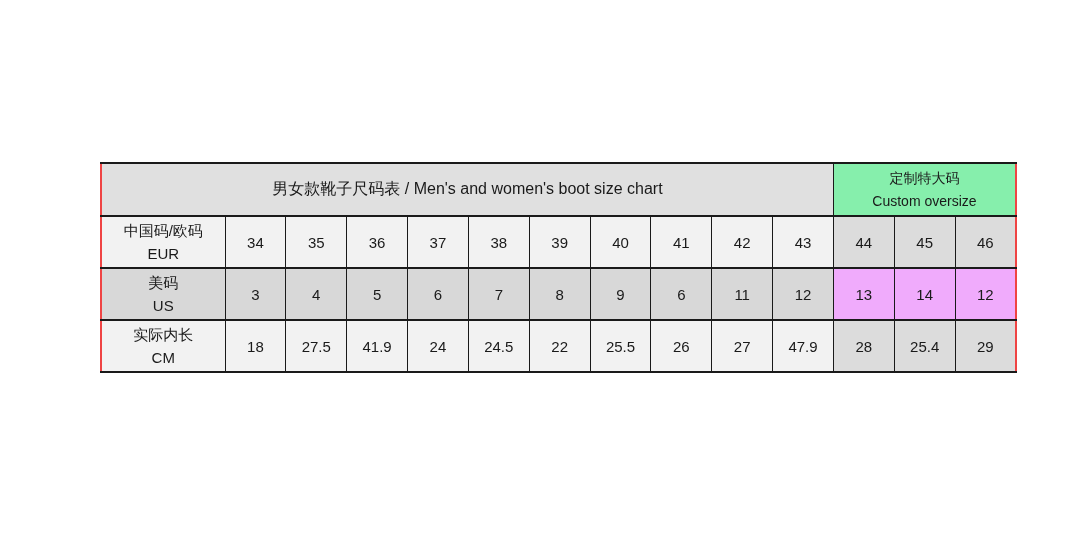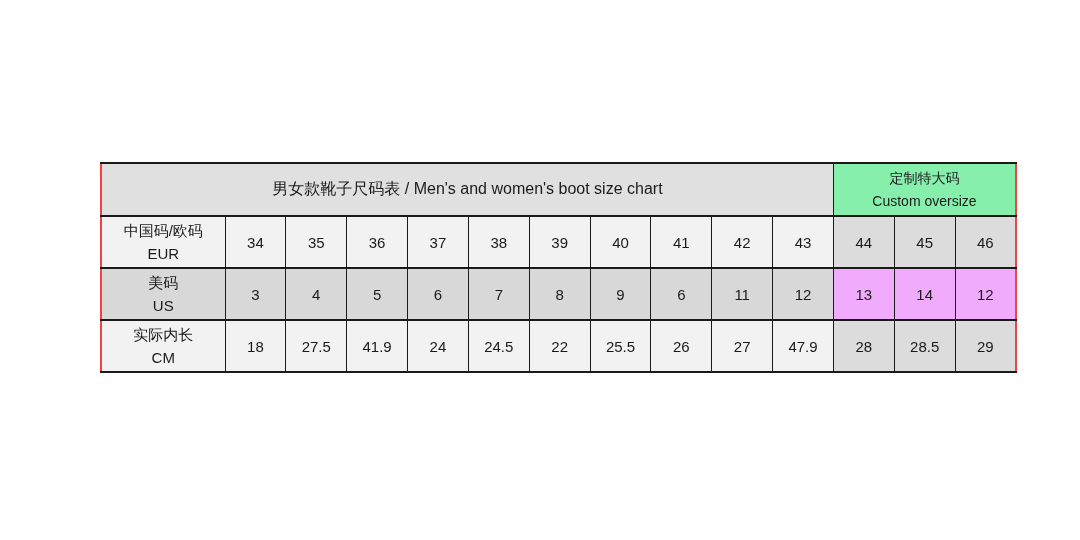--- a/index.html
+++ b/index.html
@@ -124,17 +124,17 @@
         <td class="size-cell">27.5</td>
         <td class="size-cell">41.9</td>
         <td class="size-cell">24</td>
         <td class="size-cell">24.5</td>
         <td class="size-cell">22</td>
         <td class="size-cell">25.5</td>
         <td class="size-cell">26</td>
         <td class="size-cell">27</td>
         <td class="size-cell">47.9</td>
         <td class="size-cell oversize">28</td>
-        <td class="size-cell oversize">28.5</td>
+        <td class="size-cell oversize">25.4</td>
         <td class="size-cell oversize">29</td>
       </tr>
     </tbody>
 </table>
 
 </body></html>

